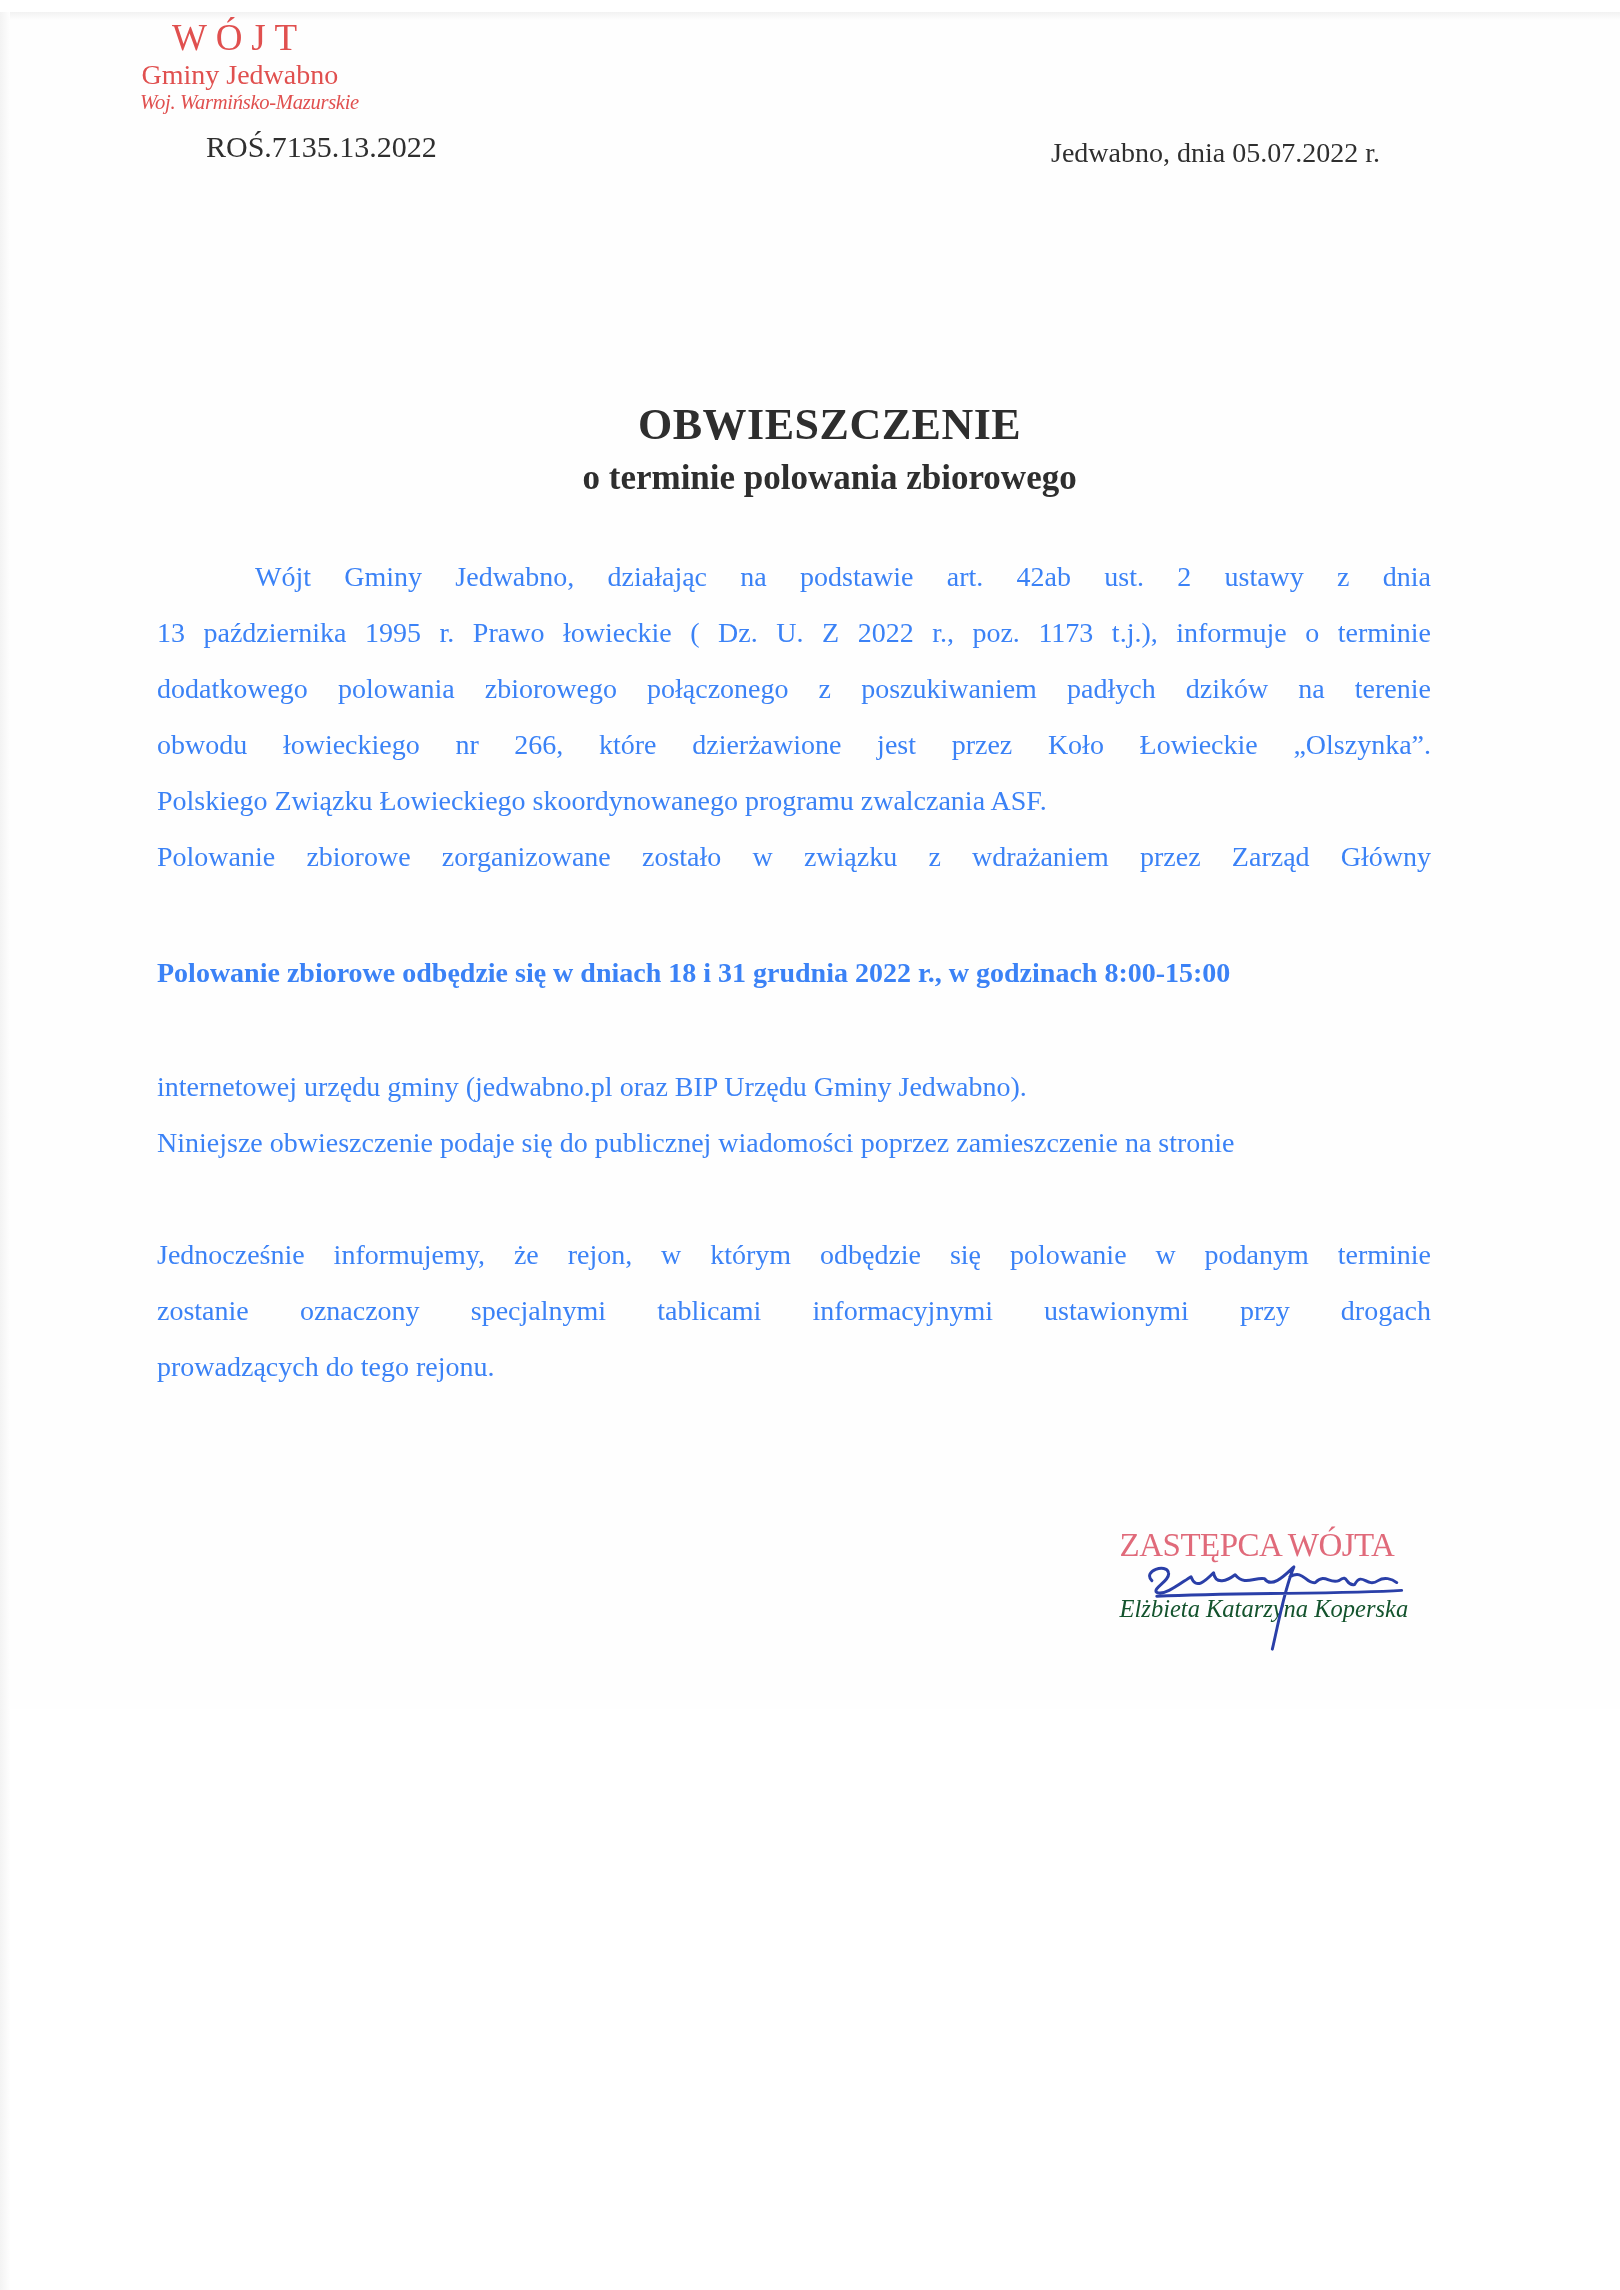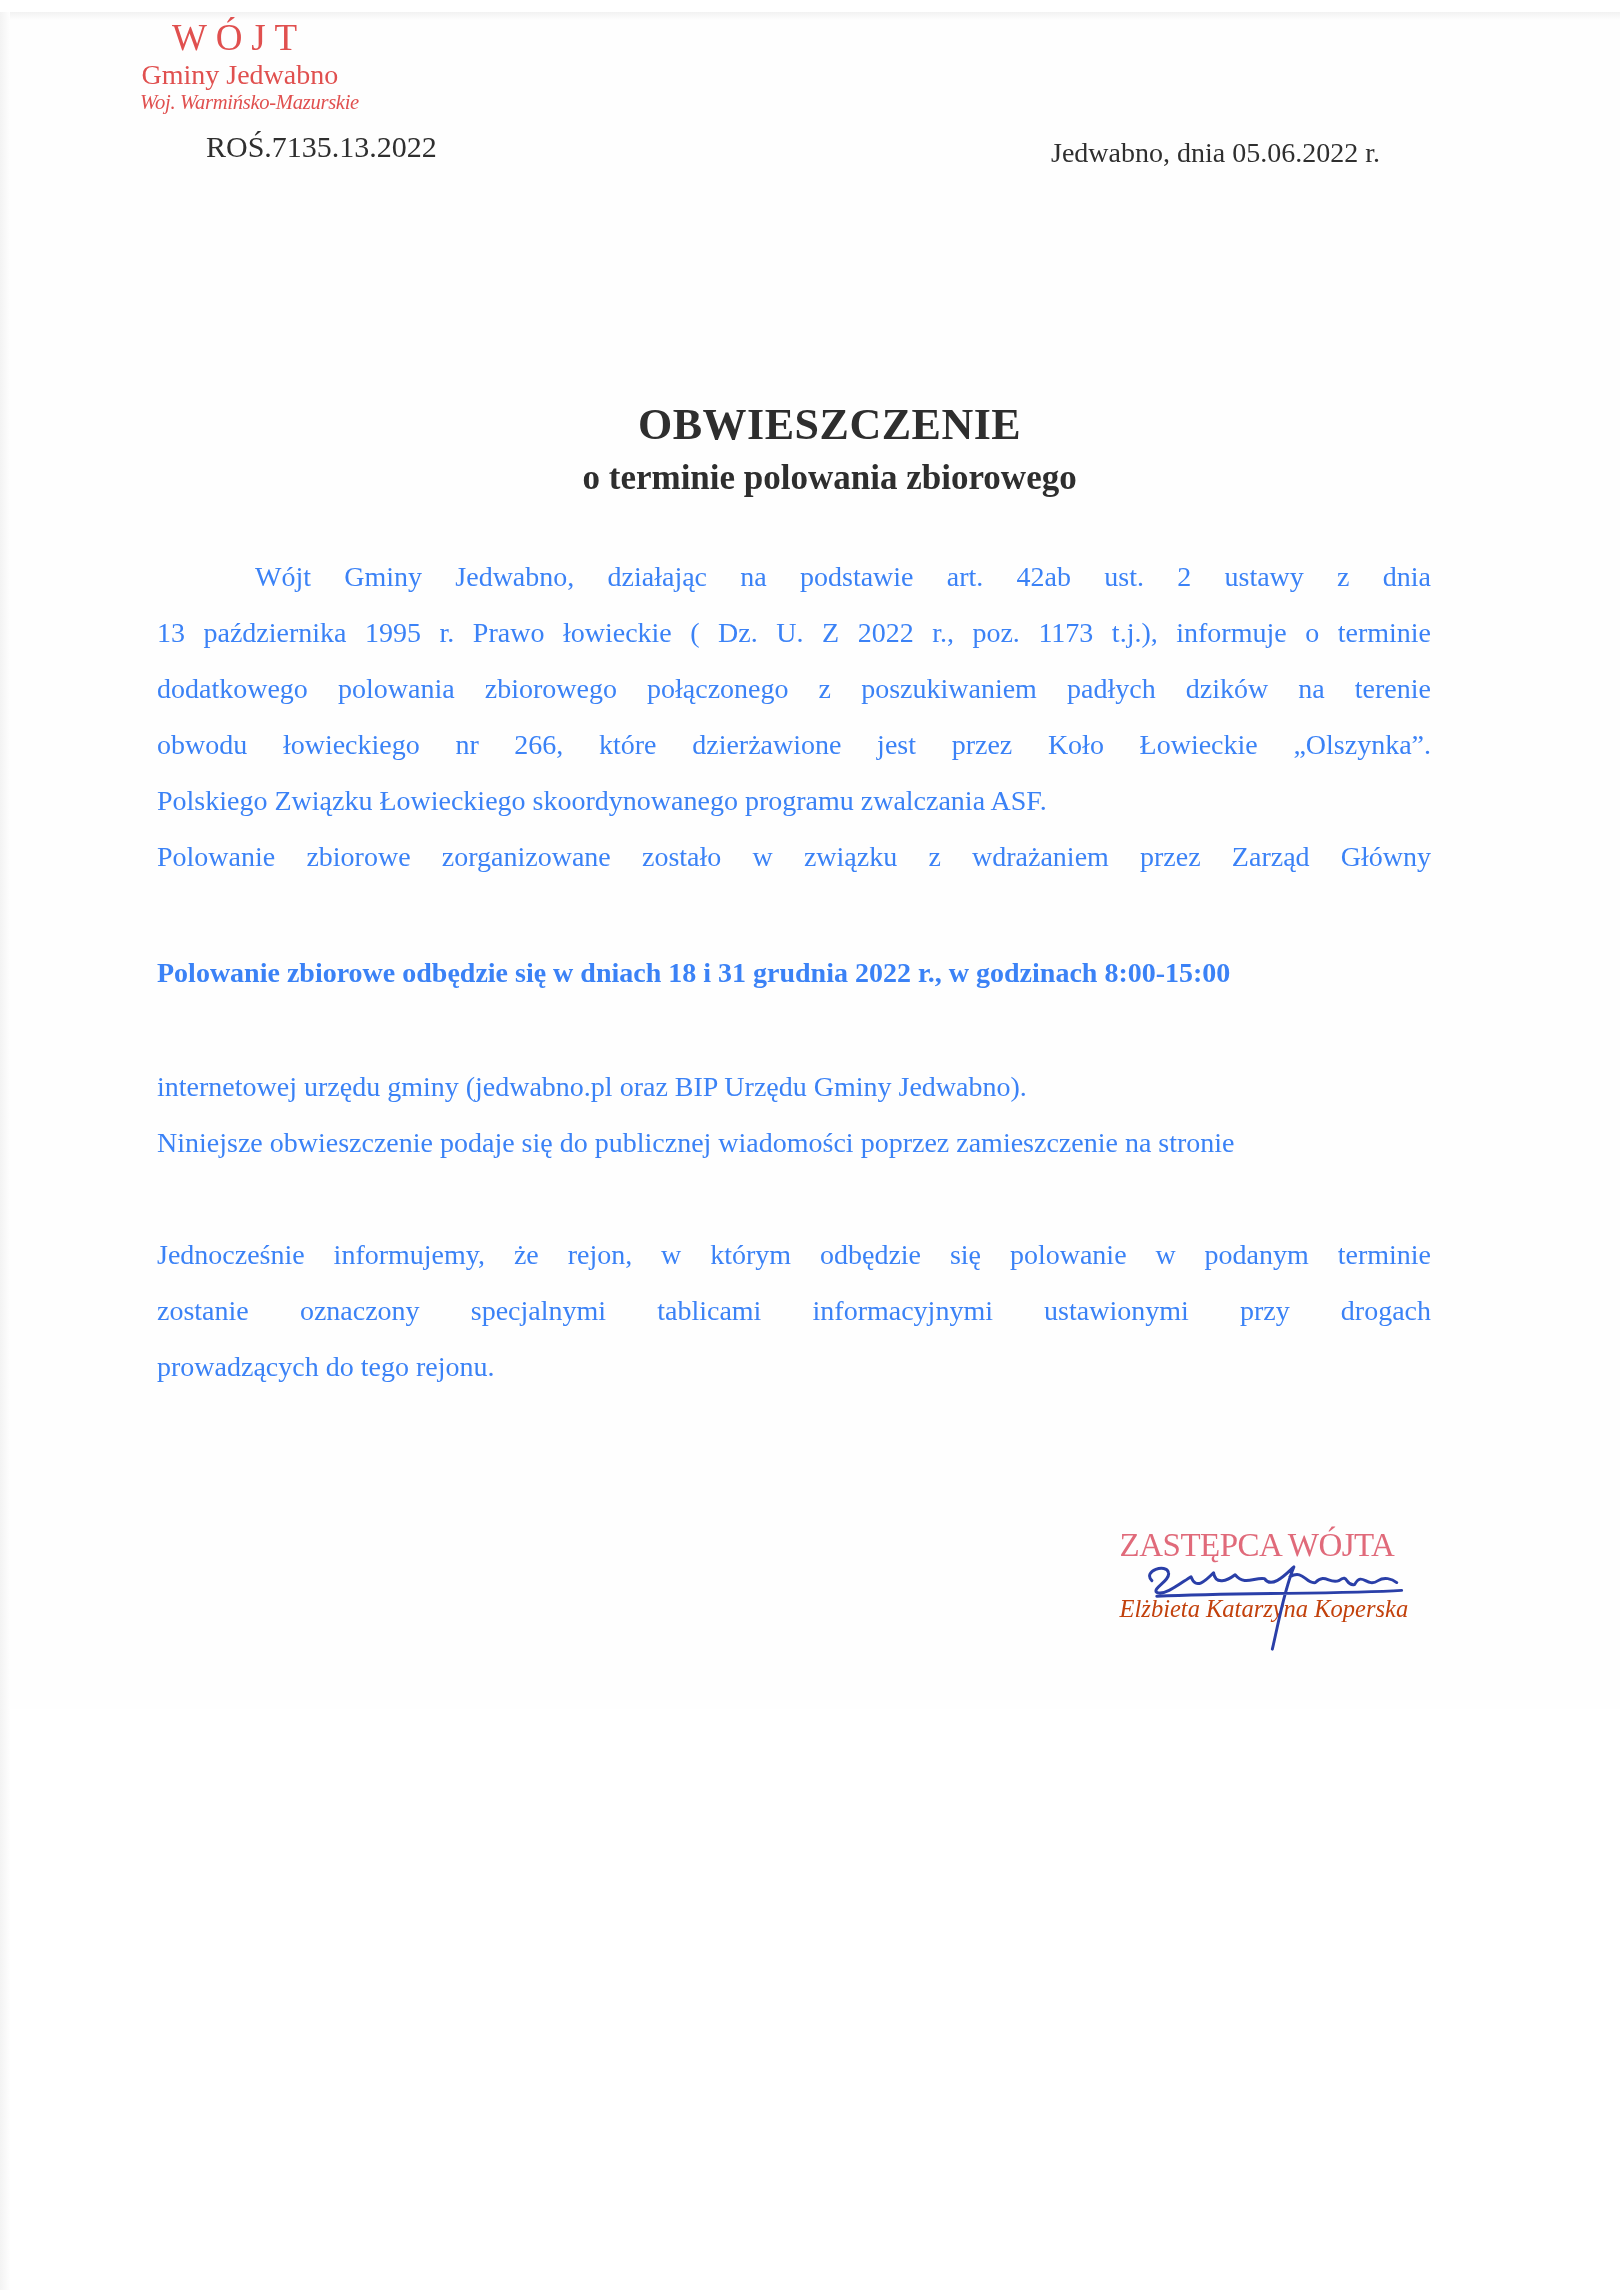--- a/index.html
+++ b/index.html
@@ -148,21 +148,21 @@
       font-size: 33px;
       color: #e06a7a;
       letter-spacing: -0.5px;
       white-space: nowrap;
     }
     .sig-name {
       position: absolute;
       left: 21.6px; top: 83px;
       font-size: 24.5px;
       font-style: italic;
-      color: #c2410c;
+      color: #14532d;
       white-space: nowrap;
     }
     .sig-hand {
       position: absolute;
       left: 0; top: 0;
       width: 333px; height: 147px;
     }
   </style>
 </head>
 <body>
@@ -171,21 +171,21 @@
   <div class="scan-edge-top"></div>
   <div class="scan-edge-left"></div>
 
   <div class="stamp">
     <div class="stamp-title">WÓJT</div>
     <div class="stamp-line1">Gminy Jedwabno</div>
     <div class="stamp-line2">Woj. Warmińsko-Mazurskie</div>
   </div>
 
   <div class="ref-number">ROŚ.7135.13.2022</div>
-  <div class="date-line">Jedwabno, dnia 05.06.2022 r.</div>
+  <div class="date-line">Jedwabno, dnia 05.07.2022 r.</div>
 
   <div class="title">OBWIESZCZENIE</div>
   <div class="subtitle">o terminie polowania zbiorowego</div>
 
   <div class="body-block para-1">
     <span class="line first">Wójt Gminy Jedwabno, działając na podstawie art. 42ab ust. 2 ustawy z dnia</span>
     <span class="line">13 października 1995 r. Prawo łowieckie ( Dz. U. Z 2022 r., poz. 1173 t.j.), informuje o terminie</span>
     <span class="line">dodatkowego  polowania zbiorowego połączonego z poszukiwaniem padłych dzików na terenie</span>
     <span class="line">obwodu łowieckiego nr 266, które dzierżawione jest przez Koło Łowieckie „Olszynka”.</span>
     <span class="line last">Polskiego Związku Łowieckiego skoordynowanego programu zwalczania ASF.</span>

